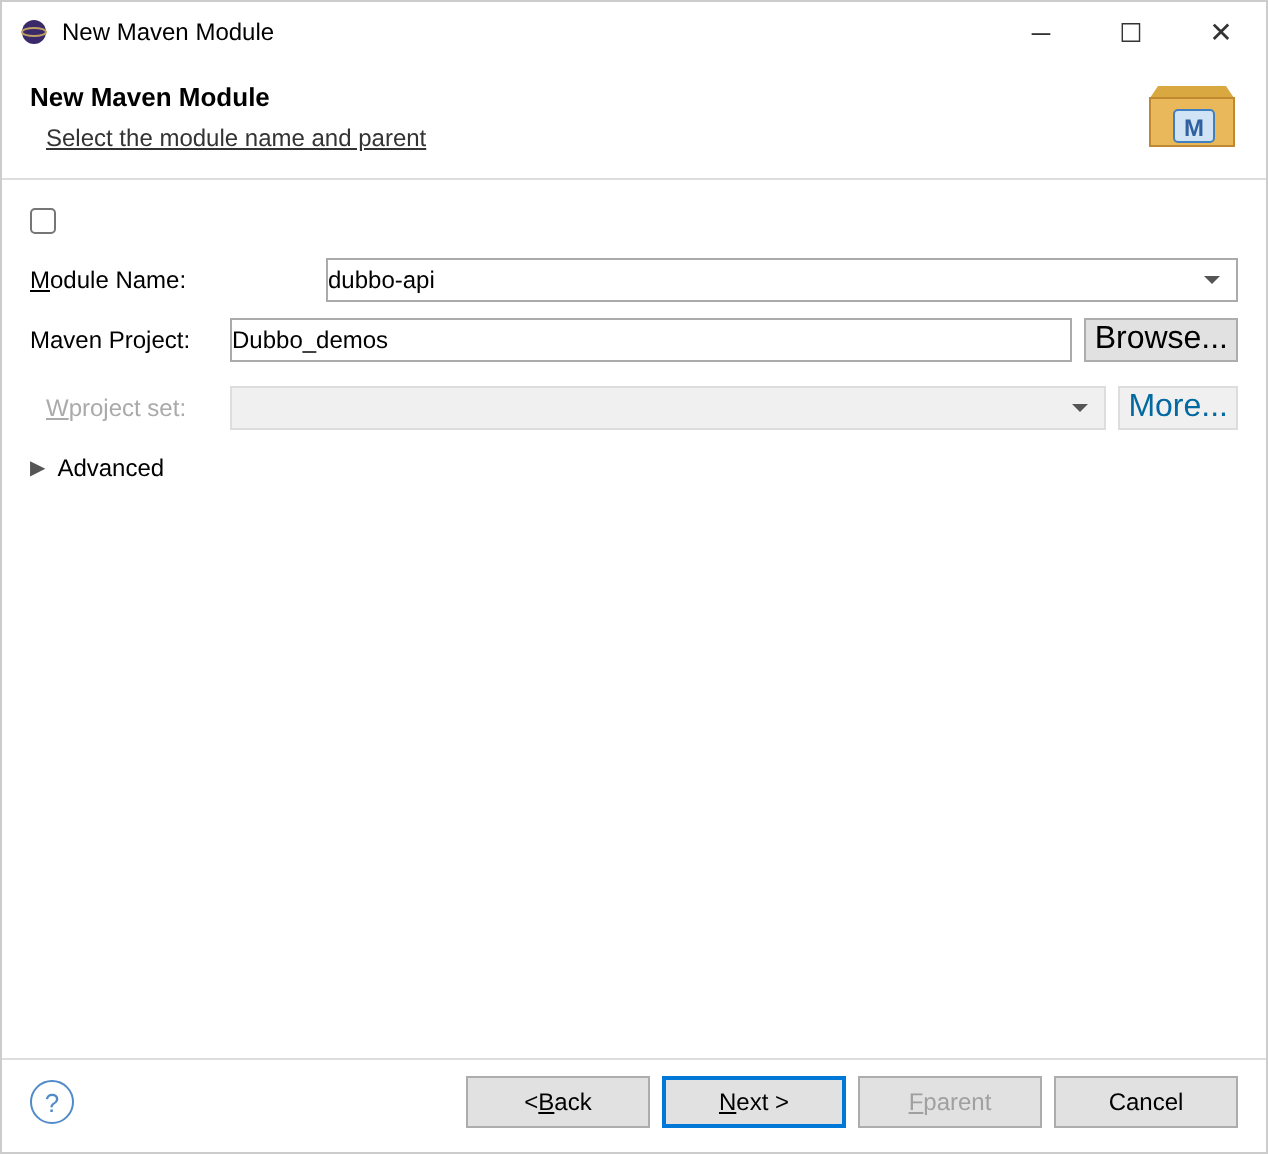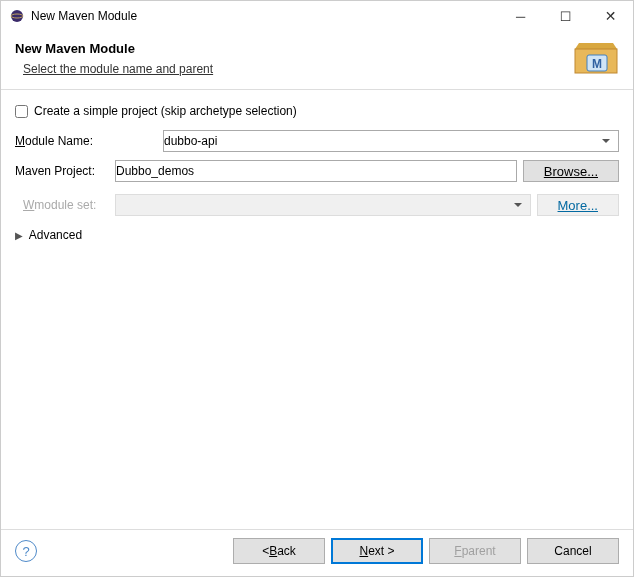--- a/index.html
+++ b/index.html
@@ -22,21 +22,21 @@
 .row { display: flex; align-items: center; margin-bottom: 12px; }
 .row-tight { margin-bottom: 8px; gap: 48px; }
 .chk { width: 13px; height: 13px; margin-right: 6px; }
 .lbl { min-width: 100px; }
 .lbl-disabled { color: #aaa; }
 .u { text-decoration: underline; }
 .input-like { flex: 1; height: 22px; border: 1px solid #aaa; background: #fff; padding: 2px 0; font-size: 12px; display: flex; align-items: center; }
 .combo { position: relative; }
 .combo::after { content: ""; position: absolute; right: 8px; top: 50%; width: 0; height: 0; border-left: 4px solid transparent; border-right: 4px solid transparent; border-top: 4px solid #555; transform: translateY(-50%); }
 .disabled-box { background: #f0f0f0; border: 1px solid #ddd; color: #999; }
-.side-btn { margin-left: 6px; height: 22px; padding: 0 20px; font-size: 13px; border: 1px solid #adadad; background: #e1e1e1; text-decoration: underline; }
+.side-btn { margin-left: 6px; height: 22px; padding: 0 4px; font-size: 16px; border: 1px solid #adadad; background: #e1e1e1; }
 .side-btn.disabled { color: #0369a1; background: #f0f0f0; border-color: #ddd; }
 .expander { display: flex; align-items: center; margin-top: 6px; cursor: default; }
 .expander-tri { margin-right: 6px; color: #555; font-size: 10px; }
 
 .footer { border-top: 1px solid #ddd; padding: 8px 14px 12px 14px; display: flex; align-items: center; }
 .help { width: 22px; height: 22px; border: 1.5px solid #4f8ac9; border-radius: 50%; color: #4f8ac9; font-size: 13px; display: flex; align-items: center; justify-content: center; }
 .spacer { flex: 1; }
 .btn { width: 92px; height: 26px; margin-left: 6px; font-size: 12px; border: 1px solid #adadad; background: #e1e1e1; display: flex; align-items: center; justify-content: center; }
 .btn.default { border: 2px solid #0078d7; }
 .btn.disabled { color: #a0a0a0; }
@@ -66,41 +66,40 @@
     <path d="M2 8 L6 2 L40 2 L44 8 Z" fill="#d9a840"></path>
     <rect x="2" y="8" width="42" height="24" fill="#e8b85a" stroke="#c08830"></rect>
     <rect x="14" y="14" width="20" height="16" rx="2" fill="#d0e4f5" stroke="#4080c0"></rect>
     <text x="24" y="27" font-size="12" font-weight="bold" fill="#3060a0" text-anchor="middle">M</text>
   </svg>
 </div>
 
 <div class="content">
   <div class="row">
     <input type="checkbox" class="chk" style="">
-    <span>Create a simple project (skip archetype selection)</span>
   </div>
 
   <div class="row row-tight">
     <span class="lbl"><span class="u">M</span><span>odule Name:</span></span>
     <div class="input-like combo">
         <span>dubbo-api</span>
       </div>
   </div>
 
   <div class="row">
     <span class="lbl">Maven Project:</span>
     <div class="input-like">
         <span>Dubbo_demos</span>
       </div>
     <button class="side-btn"><span>Browse...</span></button>
   </div>
 
 
   <div class="row">
-    <span class="lbl lbl-disabled" style="padding-left:8px"><span class="u">W</span><span>module set:</span></span>
+    <span class="lbl lbl-disabled" style="padding-left:8px"><span class="u">W</span><span>project set:</span></span>
     <div class="input-like combo disabled-box"></div>
     <button class="side-btn disabled"><span>More...</span></button>
   </div>
 
   <div class="expander">
     <span class="expander-tri">▶</span>
     <span>Advanced</span>
   </div>
 </div>
 

